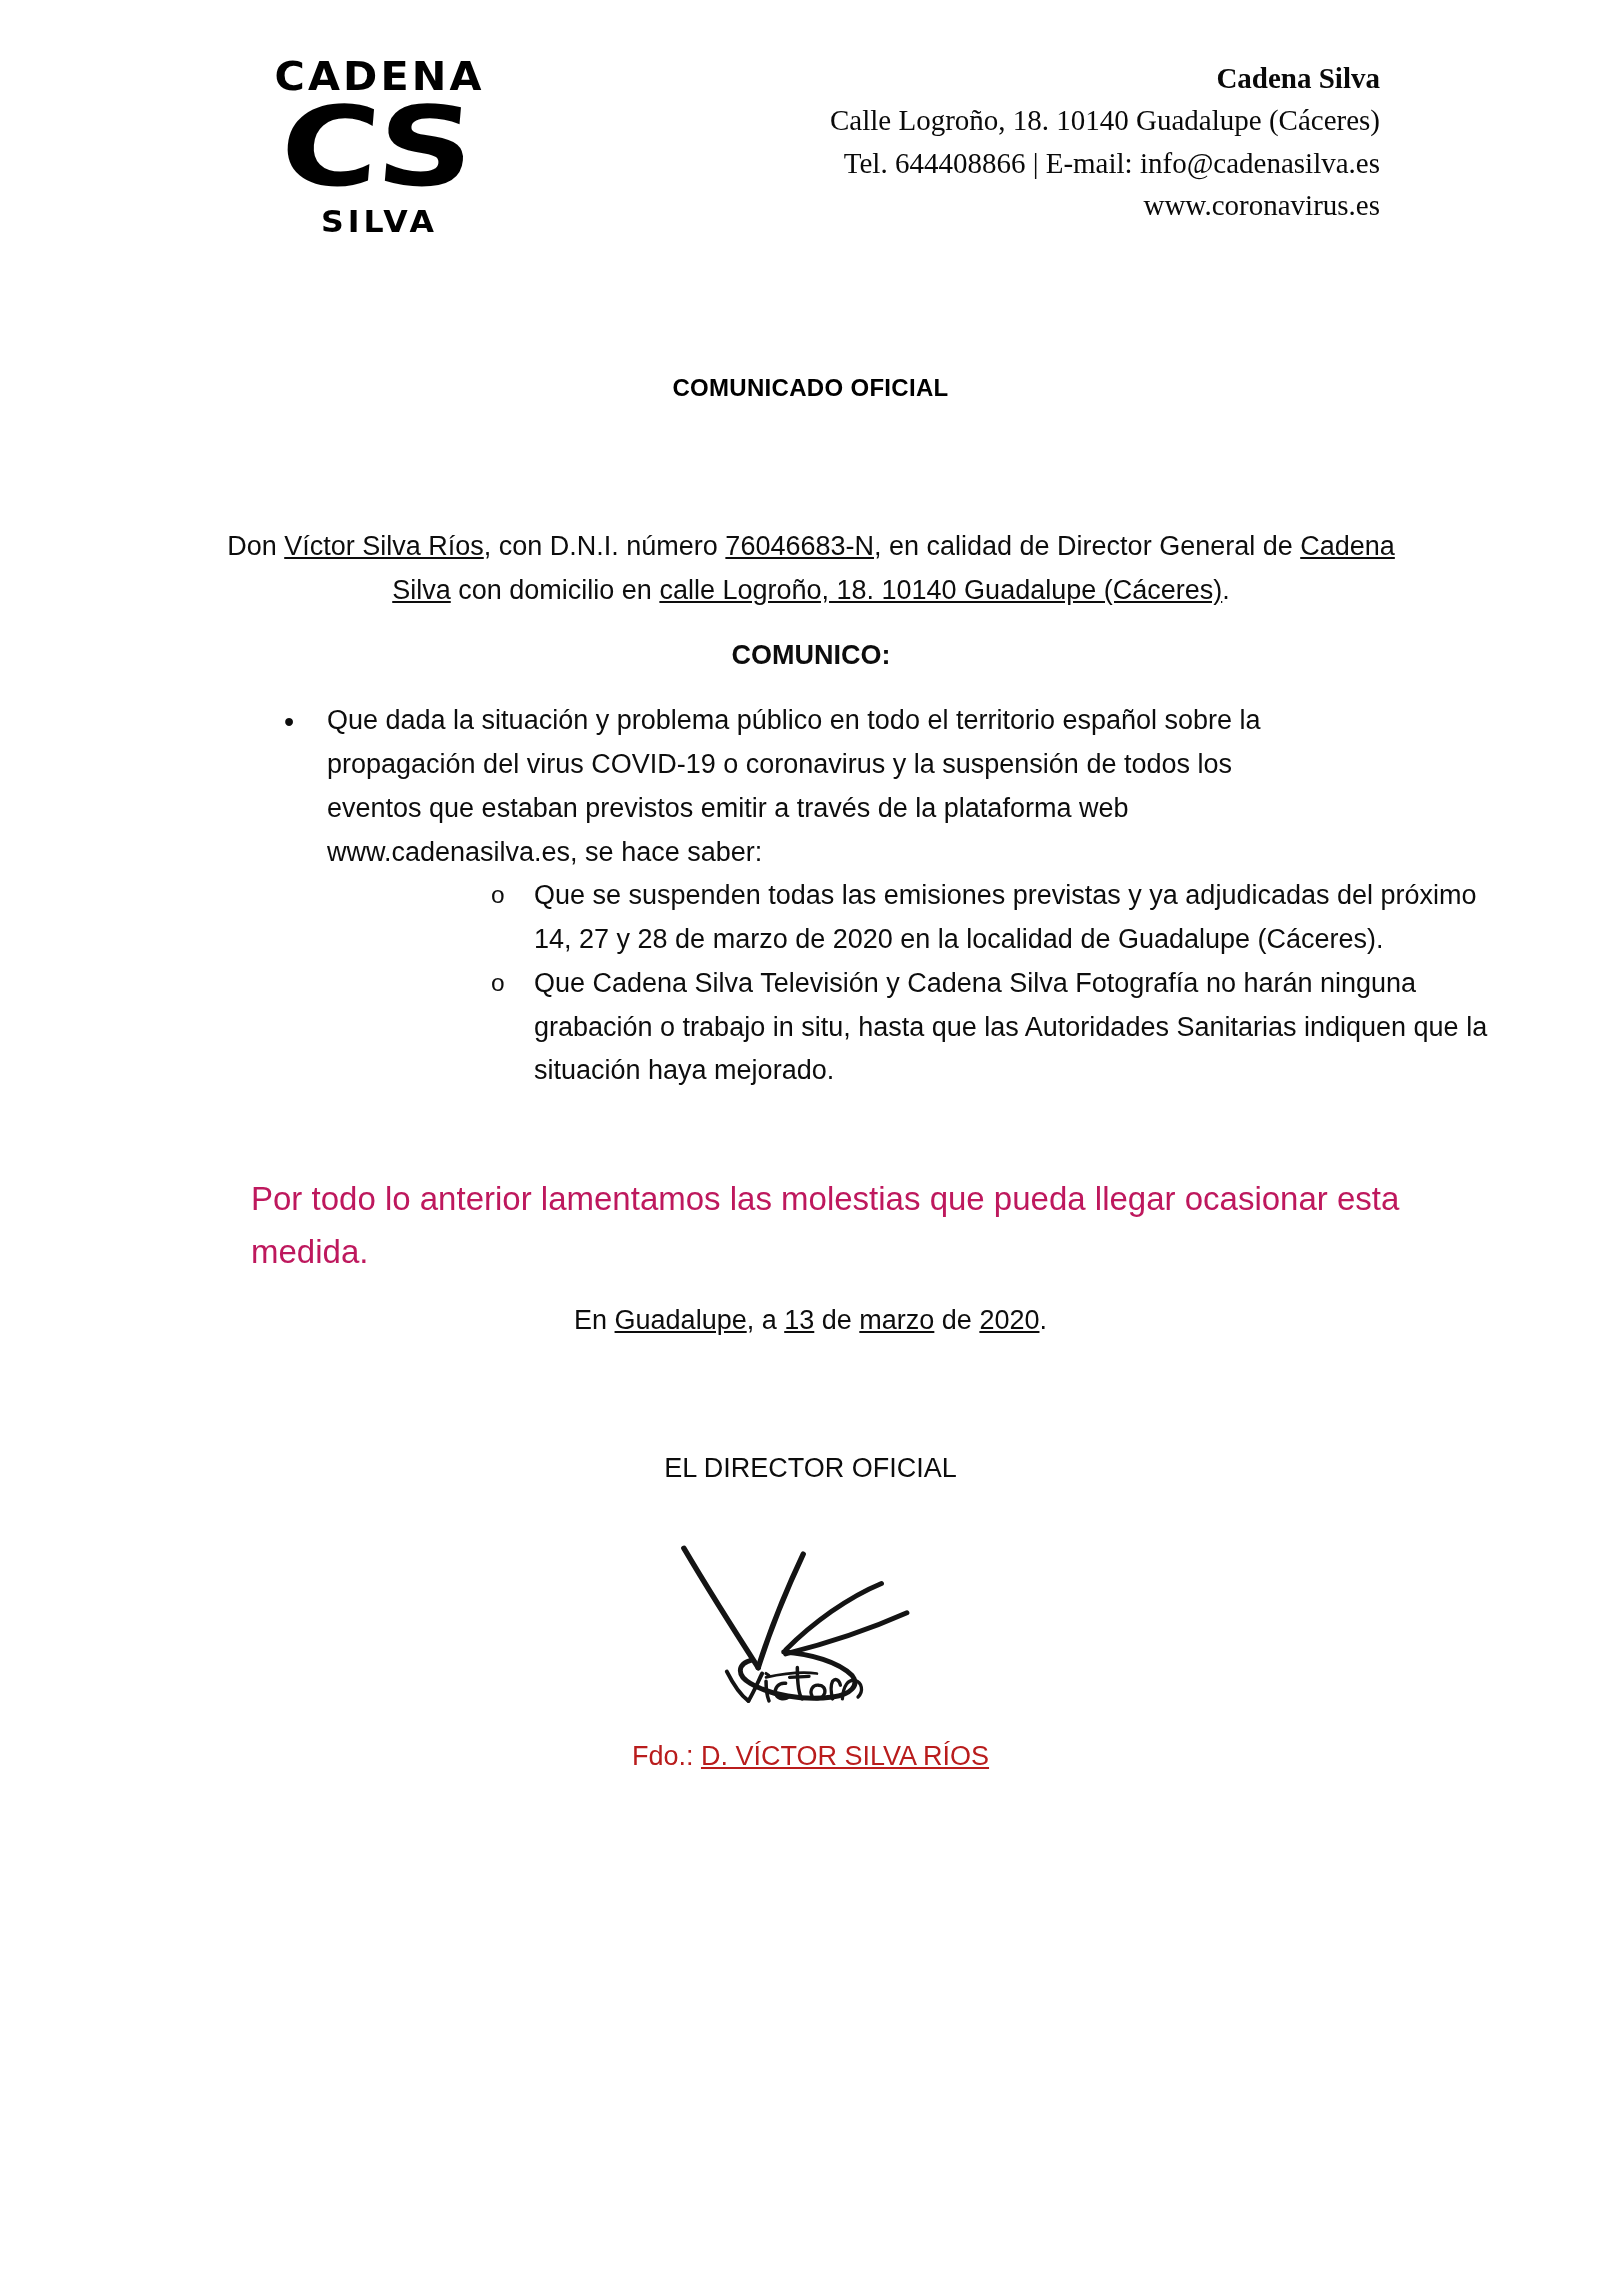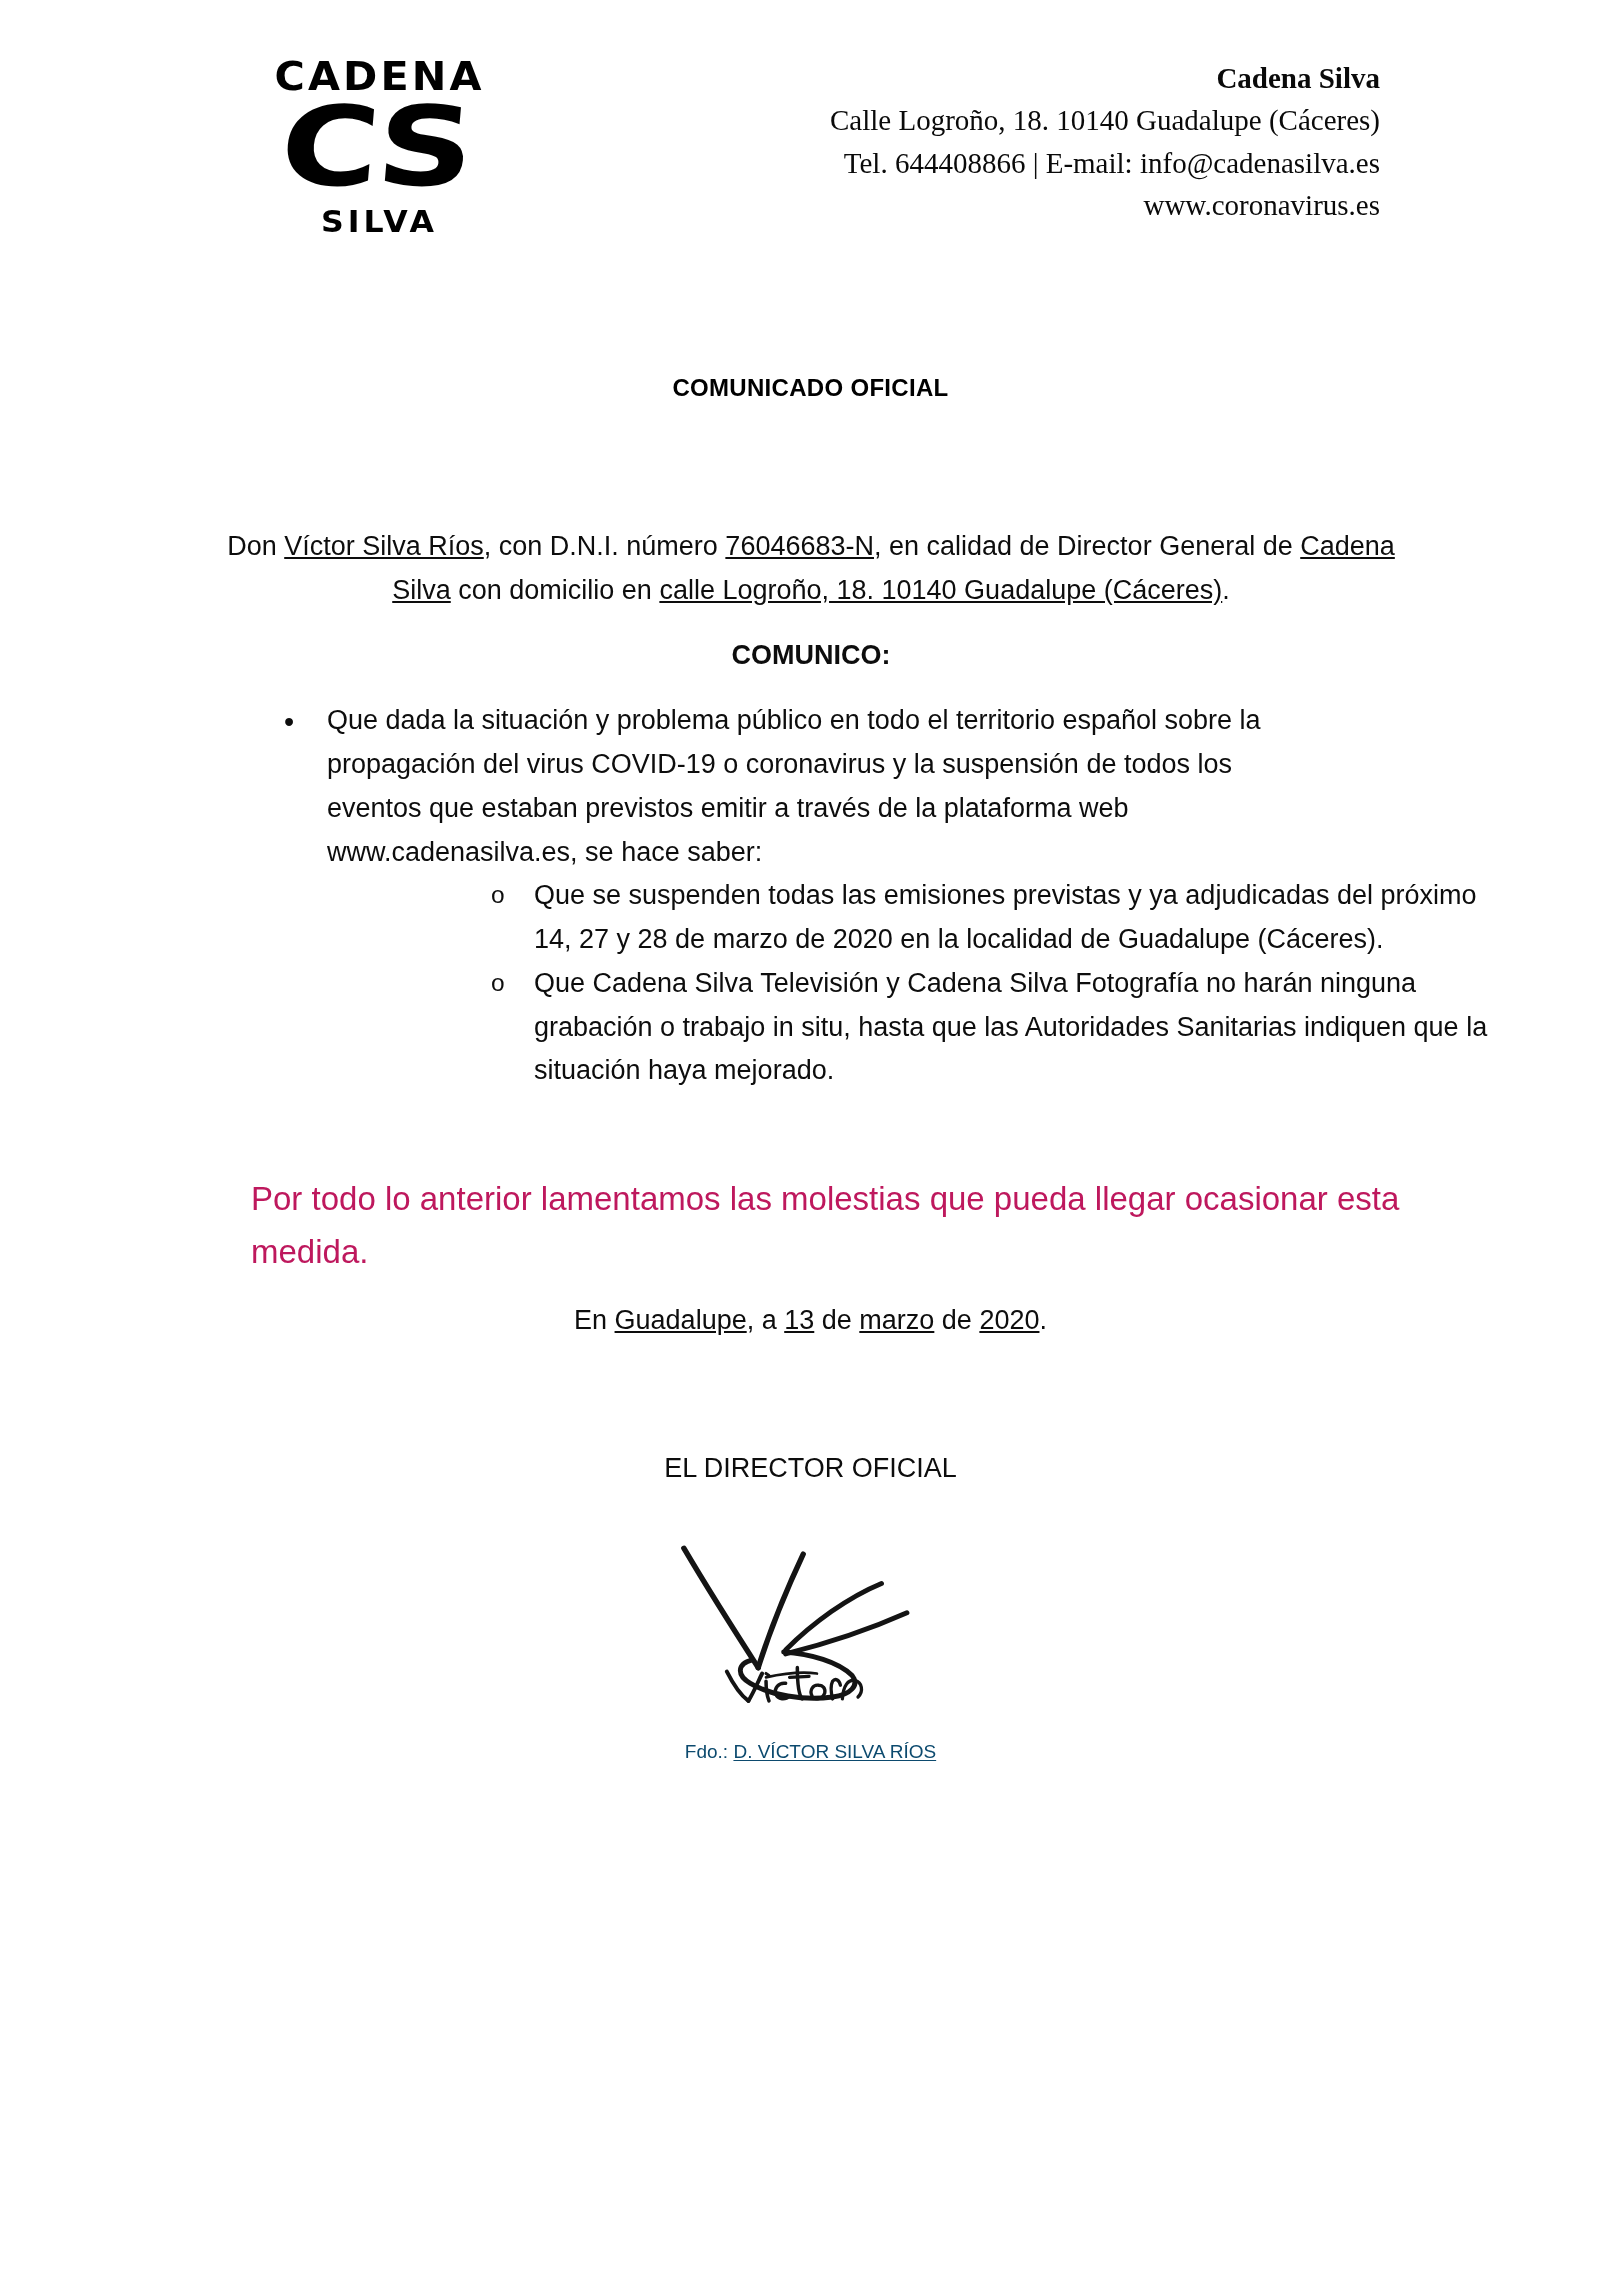--- a/index.html
+++ b/index.html
@@ -217,22 +217,22 @@
     width: 274px;
     height: 196px;
   }
 
   .fdo-line {
     position: absolute;
     top: 1741px;
     left: 0;
     width: 1621px;
     text-align: center;
-    font-size: 19px;
-    color: #0c4a6e;
+    font-size: 27px;
+    color: #b91c1c;
   }
 </style>
 </head>
 <body>
 
 <div class="page">
 
   <div class="header">
 
     <div class="logo-block">

